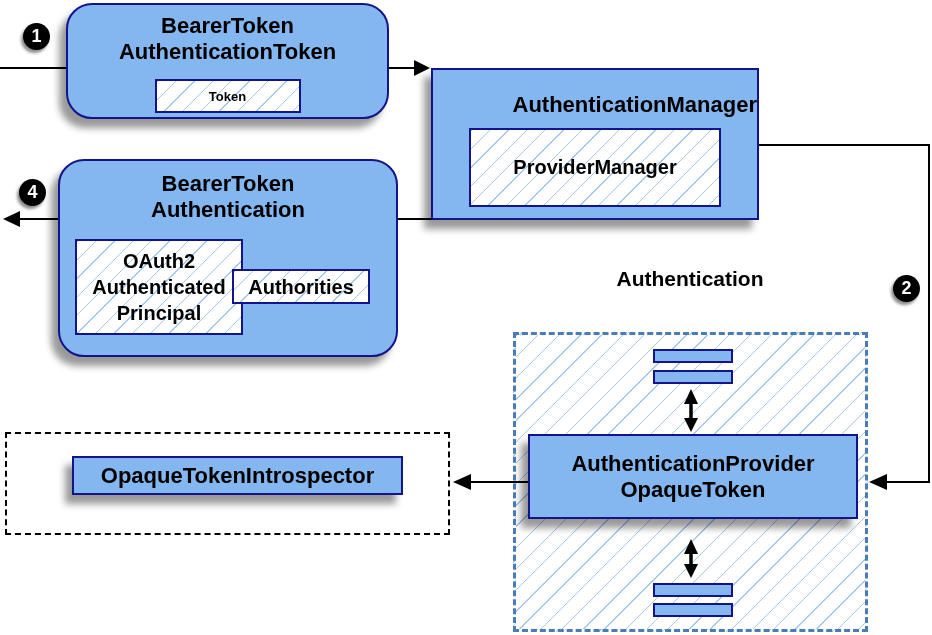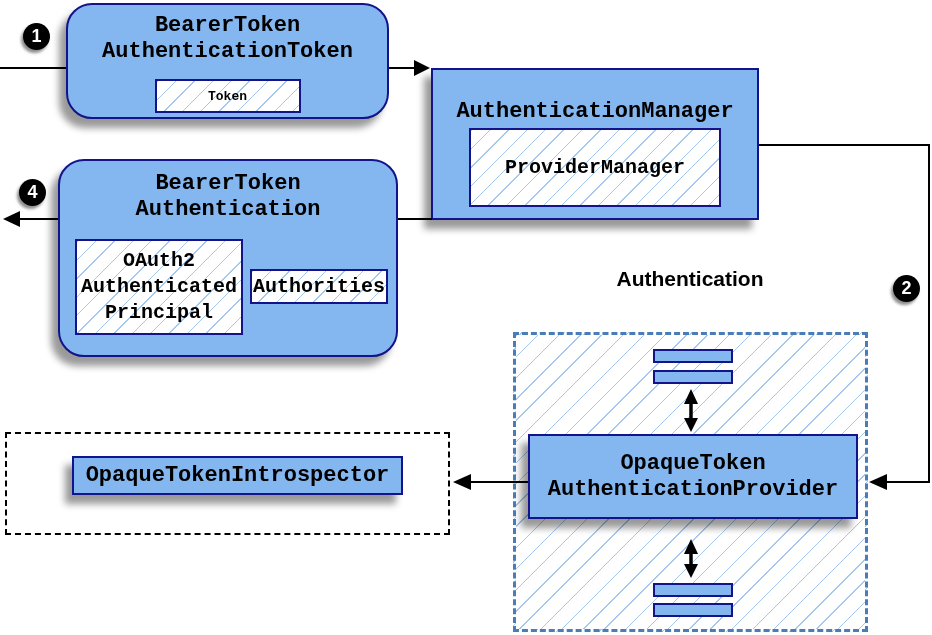--- a/index.html
+++ b/index.html
@@ -13,21 +13,20 @@
     background: #fff;
     overflow: hidden;
     color: #000;
   }
 
   .node {
     position: absolute;
     background: var(--node-fill, #84b7f0);
     border: 2px solid var(--node-border, #13138a);
     font-weight: bold;
-    font-family: Liberation Mono, monospace;
   }
   .rounded { border-radius: 26px; }
   .shadow { box-shadow: -7px 9px 7px var(--shadow-color, rgba(0,0,0,0.40)); }
 
   .title { text-align: center; font-size: 22px; line-height: 26px; font-weight: bold; }
   .title span { display: block; }
 
   .white-box {
     position: absolute;
     background-color: #fff;
@@ -134,56 +133,56 @@
     <div class="title" style="padding-top:8px;">
       <span>BearerToken</span>
       <span>AuthenticationToken</span>
     </div>
     <div class="white-box hatch" style="left:50%; transform:translateX(-50%); top:74px; width:146px; height:34px; font-size:13px;">
       <span>Token</span>
     </div>
   </div>
 
   <div class="node shadow" style="left:431px; top:68px; width:328px; height:152px;">
-    <div class="title" style="padding-top:29px;">
+    <div class="title" style="padding-top:22px;text-align:right;">
       <span>AuthenticationManager</span>
     </div>
     <div class="white-box hatch" style="left:50%; transform:translateX(-50%); top:58px; width:252px; height:79px; font-size:20px;">
       <span>ProviderManager</span>
     </div>
   </div>
 
   <div class="node rounded shadow" style="left:58px; top:159px; width:340px; height:198px;">
     <div class="title" style="padding-top:10px;">
       <span>BearerToken</span>
       <span>Authentication</span>
     </div>
     <div class="white-box hatch fs20" style="left:15px; top:78px; width:168px; height:96px;">
       <span>OAuth2</span>
       <span>Authenticated</span>
       <span>Principal</span>
     </div>
-    <div class="white-box hatch fs20" style="left:190px; top:108px; width:138px; height:35px;text-align:center;">
+    <div class="white-box hatch fs20" style="left:172px; top:108px; width:138px; height:35px;text-align:center;">
       <span>Authorities</span>
     </div>
   </div>
 
   <div class="label" style="left:550px; top:266px; width:280px;">
     <span>Authentication</span>
   </div>
 
   <div class="dashed-blue hatch14" style="left:513px; top:332px; width:355px; height:300px;"></div>
 
   <div class="mini-bar" style="left:653px; top:349px;"></div>
   <div class="mini-bar" style="left:653px; top:370px;"></div>
 
   <div class="node shadow col-center" style="left:528px; top:434px; width:330px; height:85px;">
     <div class="title">
+      <span>AuthenticationProvider</span>
       <span>OpaqueToken</span>
-      <span>AuthenticationProvider</span>
     </div>
   </div>
 
   <div class="mini-bar" style="left:653px; top:583px;"></div>
   <div class="mini-bar" style="left:653px; top:603px;"></div>
 
   <div class="dashed-black" style="left:5px; top:432px; width:445px; height:103px;"></div>
 
   <div class="node shadow col-center" style="left:72px; top:456px; width:331px; height:39px;">
     <div class="title">

